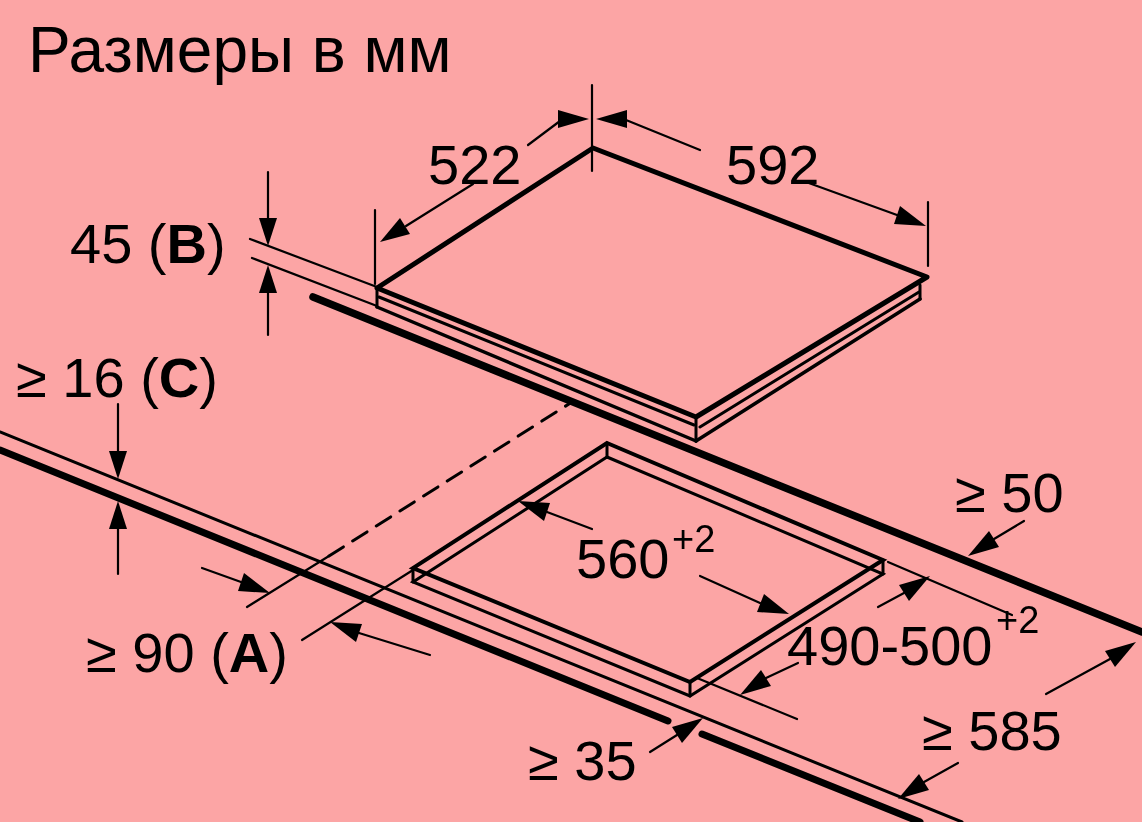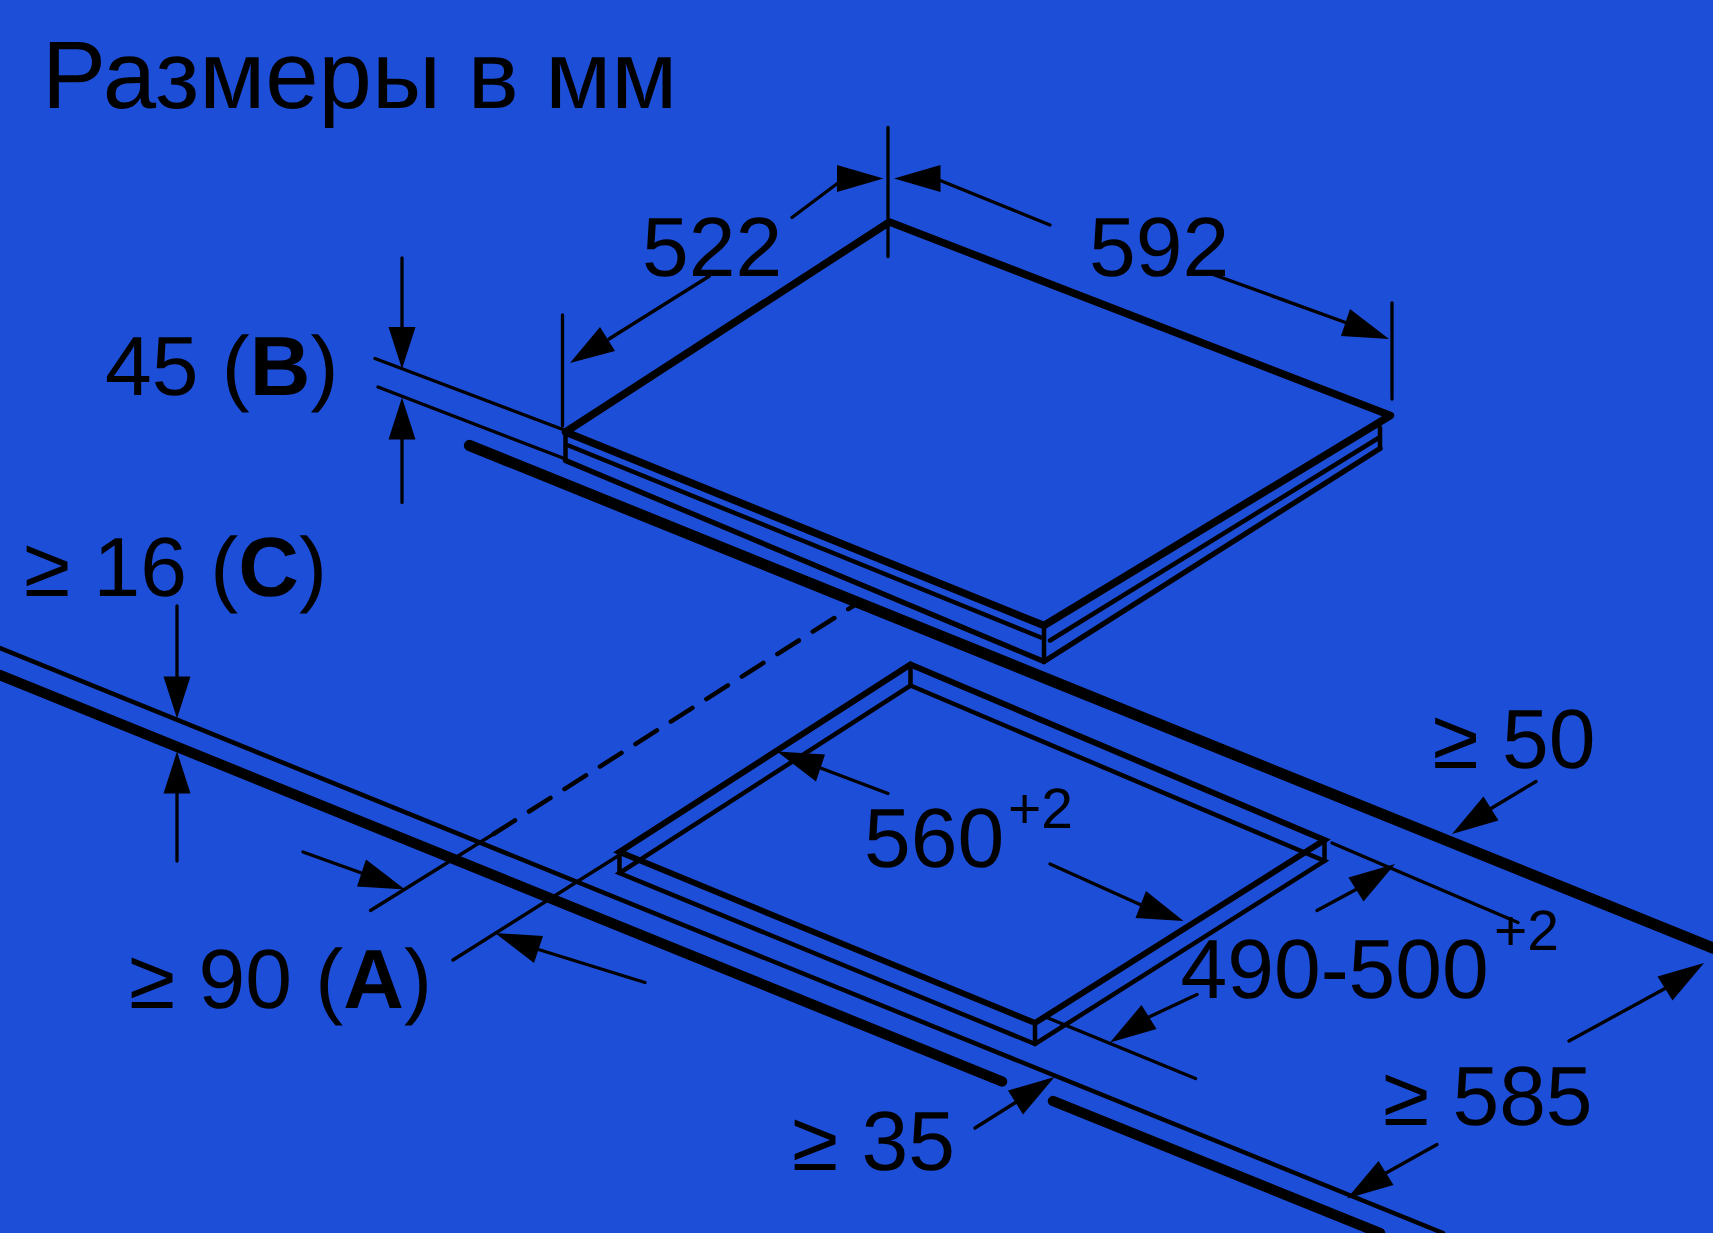--- a/index.html
+++ b/index.html
@@ -4,21 +4,21 @@
 <style>
   html, body {
     margin: 0;
     padding: 0;
     background: #ffffff;
   }
   .stage {
     position: relative;
     width: 1142px;
     height: 822px;
-    background: #1d4ed8;
+    background: #fca5a5;
     overflow: hidden;
   }
   svg { display: block; }
   .ln   { stroke: #000; fill: none; stroke-linecap: round; }
   .w2   { stroke-width: 2.2; }
   .w3   { stroke-width: 3; }
   .w35  { stroke-width: 3.5; }
   .w4   { stroke-width: 4; }
   .w5   { stroke-width: 5; stroke-linejoin: round; }
   .w7   { stroke-width: 7; }

